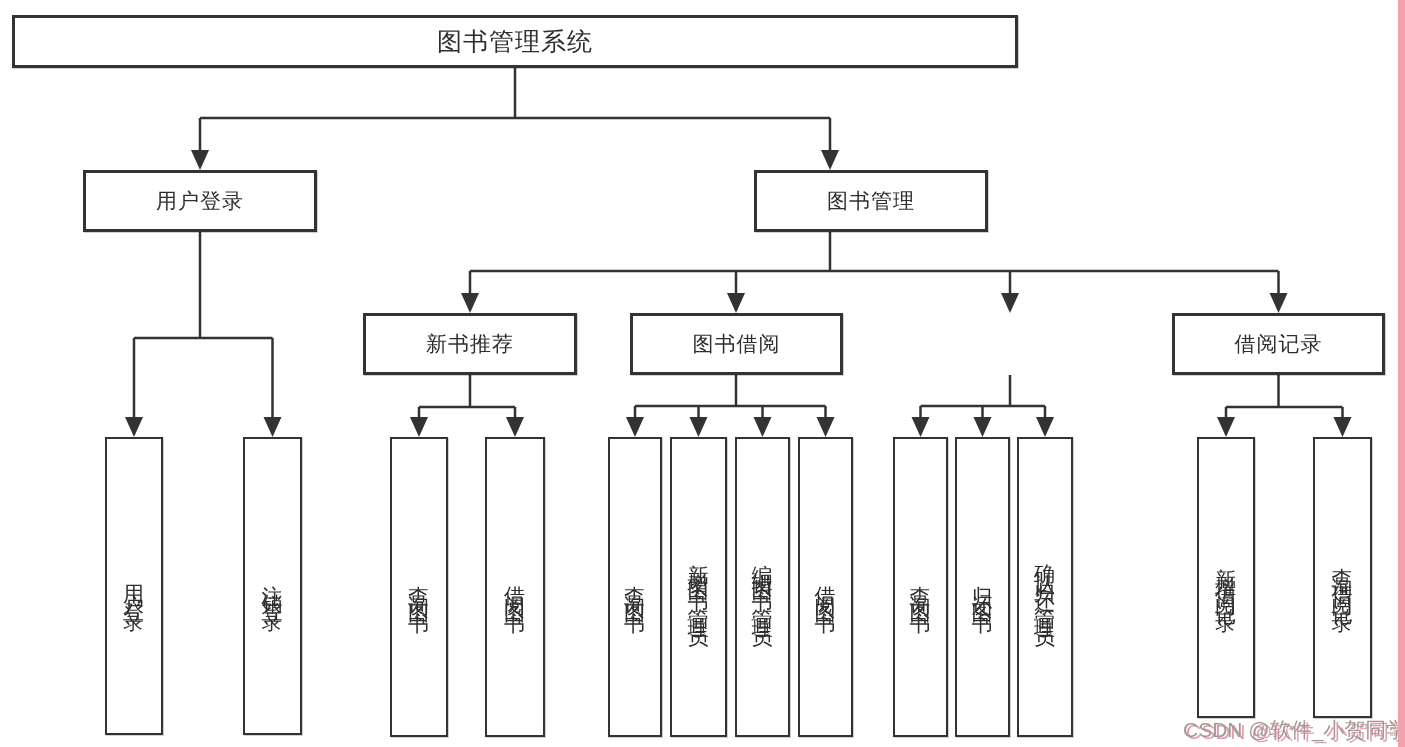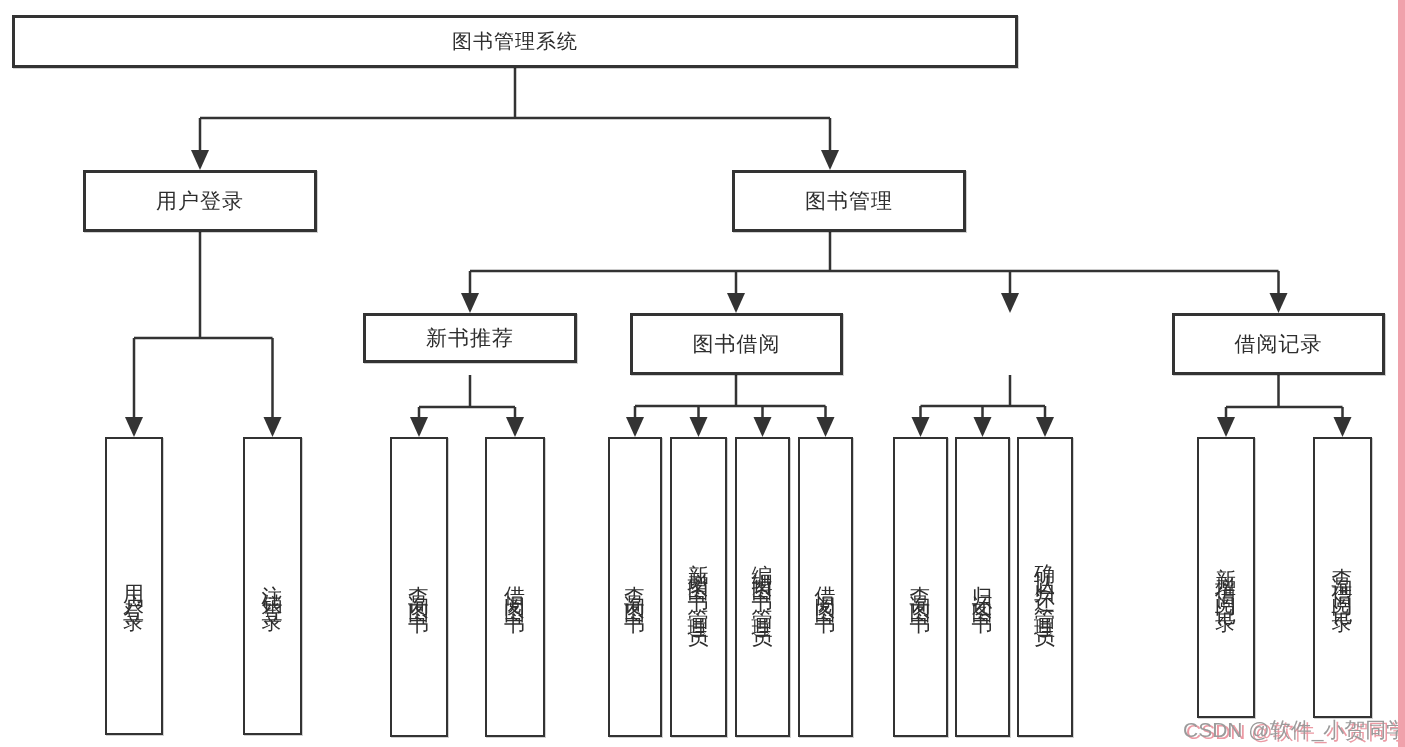--- a/index.html
+++ b/index.html
@@ -26,21 +26,21 @@
     background: #ffffff;
     border: 3px solid #333333;
     display: flex;
     align-items: center;
     justify-content: center;
     font-size: 21px;
     letter-spacing: 1px;
     z-index: 2;
     box-shadow: 1px 1px 0 rgba(0,0,0,0.18);
   }
-  .node.root { font-size: 20px; }
+  .node.root { font-size: 25px; }
   .leaf {
     position: absolute;
     background: #ffffff;
     border: 2px solid #333333;
     display: flex;
     align-items: center;
     justify-content: center;
     z-index: 2;
     box-shadow: 1px 1px 0 rgba(0,0,0,0.18);
   }
@@ -48,22 +48,22 @@
     writing-mode: vertical-rl;
     text-orientation: mixed;
     font-size: 21px;
     letter-spacing: 9px;
     line-height: 1;
     white-space: nowrap;
   }
   
   .n-root     { left: 12px;   top: 15px;  width: 1006px; height: 53px; }
   .n-ulogin   { left: 83px;   top: 170px; width: 234px;  height: 62px; }
-  .n-bmgmt    { left: 732px;  top: 170px; width: 234px;  height: 62px; }
-  .n-newrec   { left: 363px;  top: 313px; width: 214px;  height: 50px; }
+  .n-bmgmt    { left: 754px;  top: 170px; width: 234px;  height: 62px; }
+  .n-newrec   { left: 363px;  top: 313px; width: 214px;  height: 62px; }
   .n-borrow   { left: 630px;  top: 313px; width: 213px;  height: 62px; }
   .n-current  { left: 903px;  top: 313px; width: 214px;  height: 62px; }
   .n-records  { left: 1172px; top: 313px; width: 213px;  height: 62px; }
 
   .l-a1 { left: 105px;  top: 437px; width: 58px; height: 298px; }
   .l-a2 { left: 243px;  top: 437px; width: 59px; height: 298px; }
   .l-b1 { left: 390px;  top: 437px; width: 58px; height: 300px; }
   .l-b2 { left: 485px;  top: 437px; width: 60px; height: 300px; }
   .l-c1 { left: 608px;  top: 437px; width: 54px; height: 300px; }
   .l-c2 { left: 670px;  top: 437px; width: 57px; height: 300px; }

